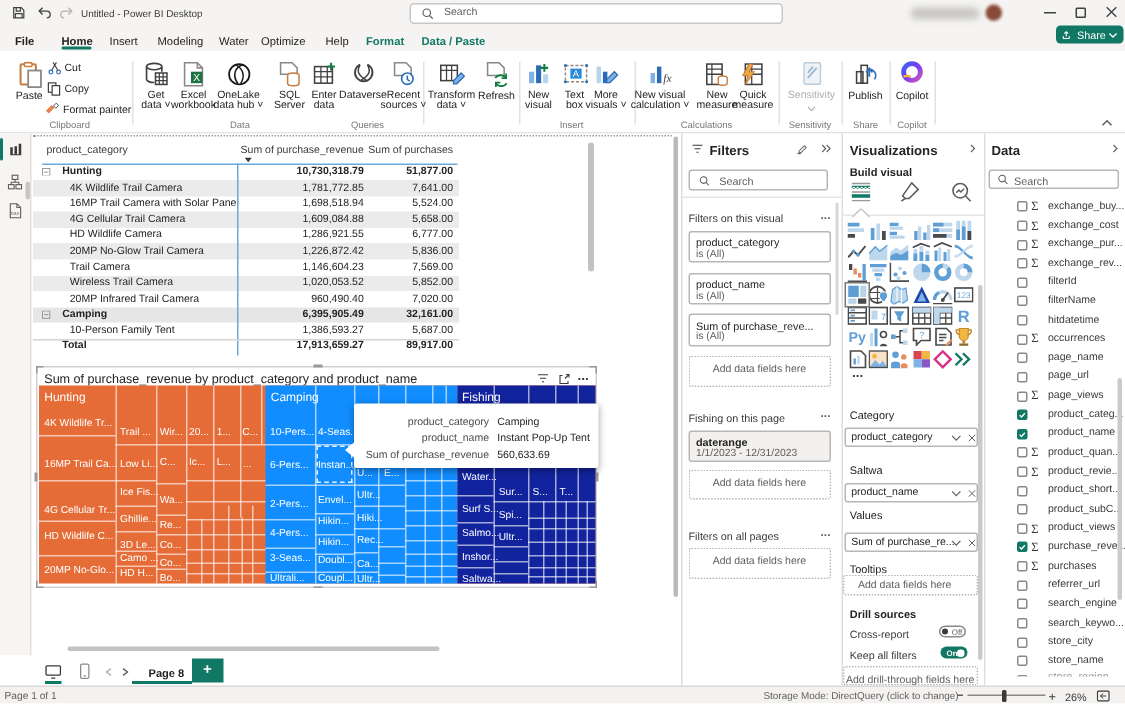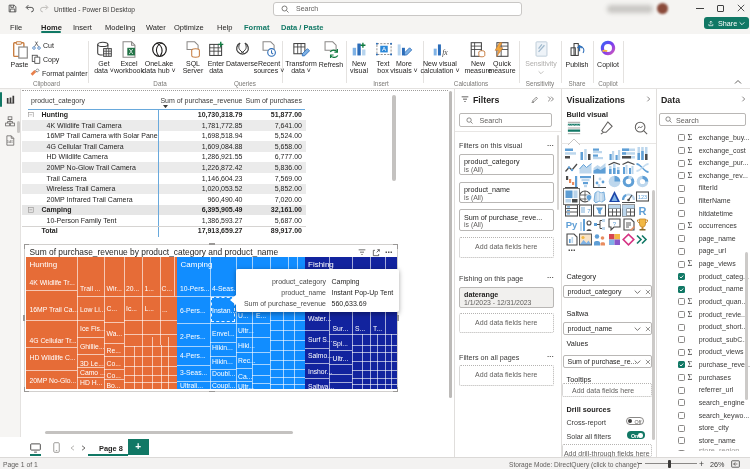--- a/index.html
+++ b/index.html
@@ -37,21 +37,21 @@
   </svg>
 <div class="a" style="left:703.5px;top:17px;width:45px;height:11.5px;background:#117865;border-radius:3px;"></div>
 <svg class="a" style="left:708px;top:19.5px" width="7" height="7" viewBox="0 0 16 16" fill="none" stroke="#fff" stroke-width="1.6">
     <path d="M2 9v4h9V9"></path>
     <path d="M6.5 10V3M3.5 5.5L6.5 2.5l3 3"></path>
   </svg>
 <div class="t" style="left:718px;top:19.3px;font-size:7.2px;color:#fff;font-weight:normal;">Share</div>
 <svg class="a" style="left:739px;top:21px" width="6" height="5" viewBox="0 0 10 8" fill="none" stroke="#fff" stroke-width="1.4">
     <path d="M1 2l4 4 4-4"></path>
   </svg>
-<div class="t" style="left:10px;top:22.7px;font-size:7.5px;color:#252423;font-weight:normal;">File</div>
+<div class="t" style="left:10px;top:22.7px;font-size:7.5px;color:#252423;font-weight:bold;">File</div>
 <div class="t" style="left:41px;top:22.7px;font-size:7.5px;color:#252423;font-weight:bold;">Home</div>
 <div class="t" style="left:73px;top:22.7px;font-size:7.5px;color:#252423;font-weight:normal;">Insert</div>
 <div class="t" style="left:105px;top:22.7px;font-size:7.5px;color:#252423;font-weight:normal;">Modeling</div>
 <div class="t" style="left:146px;top:22.7px;font-size:7.5px;color:#252423;font-weight:normal;">Water</div>
 <div class="t" style="left:174px;top:22.7px;font-size:7.5px;color:#252423;font-weight:normal;">Optimize</div>
 <div class="t" style="left:217px;top:22.7px;font-size:7.5px;color:#252423;font-weight:normal;">Help</div>
 <div class="t" style="left:244px;top:22.7px;font-size:7.5px;color:#117865;font-weight:bold;">Format</div>
 <div class="t" style="left:281px;top:22.7px;font-size:7.5px;color:#117865;font-weight:bold;">Data / Paste</div>
 <div class="a" style="left:41px;top:31px;width:20px;height:2px;background:#117865;border-radius:1px;"></div>
 <div class="a" style="left:5px;top:37.5px;width:741px;height:50.5px;background:#fff;border-radius:6px 6px 0 0;"></div>
@@ -952,21 +952,21 @@
     <path d="M1.5 1.5l7 7M8.5 1.5l-7 7"></path>
   </svg>
 <div class="t" style="left:566.5px;top:375px;font-size:7.3px;color:#252423;font-weight:normal;">Tooltips</div>
 <div class="a" style="left:562px;top:383px;width:89.5px;height:14px;background:#fff;border:1px dotted #b5b3b1;border-radius:2px;"></div>
 <div class="t" style="left:572px;top:386.6px;font-size:7px;color:#605e5c;font-weight:normal;">Add data fields here</div>
 <div class="t" style="left:566.5px;top:405.2px;font-size:7.3px;color:#252423;font-weight:bold;">Drill sources</div>
 <div class="t" style="left:566.5px;top:418.6px;font-size:7.1px;color:#3b3a39;font-weight:normal;">Cross-report</div>
 <div class="a" style="left:626px;top:417.2px;width:17.5px;height:8px;background:#fff;border:1px solid #8a8886;border-radius:4px;"></div>
 <div class="a" style="left:628.3px;top:419.2px;width:4.2px;height:4.2px;background:#3b3a39;border-radius:50%;"></div>
 <div class="t" style="left:634.5px;top:418.6px;font-size:5.3px;color:#605e5c;font-weight:normal;">Off</div>
-<div class="t" style="left:566.5px;top:432.6px;font-size:7.1px;color:#3b3a39;font-weight:normal;">Solar all filters</div>
+<div class="t" style="left:566.5px;top:432.6px;font-size:7.1px;color:#3b3a39;font-weight:normal;">Keep all filters</div>
 <div class="a" style="left:627px;top:431.4px;width:17.5px;height:8px;background:#117865;border-radius:4px;"></div>
 <div class="t" style="left:631px;top:432.6px;font-size:5.3px;color:#fff;font-weight:bold;">On</div>
 <div class="a" style="left:638.3px;top:433.3px;width:4.4px;height:4.4px;background:#fff;border-radius:50%;"></div>
 <div class="a" style="left:562px;top:444px;width:89.5px;height:13px;background:#fff;border:1px dotted #b5b3b1;border-radius:2px;"></div>
 <div class="a" style="left:562px;top:449.5px;width:89.5px;text-align:center;font-size:7px;color:#605e5c;white-space:nowrap;overflow:hidden;">Add drill-through fields here</div>
 <div class="a" style="left:652px;top:190px;width:3px;height:250px;background:#cccac8;border-radius:1.5px;"></div>
 <div class="t" style="left:661px;top:94.8px;font-size:8.8px;color:#252423;font-weight:bold;">Data</div>
 <svg class="a" style="left:740px;top:96px" width="7" height="6" viewBox="0 0 12 10" fill="none" stroke="#605e5c" stroke-width="1.3">
     <path d="M4 1l4 4-4 4"></path>
   </svg>

